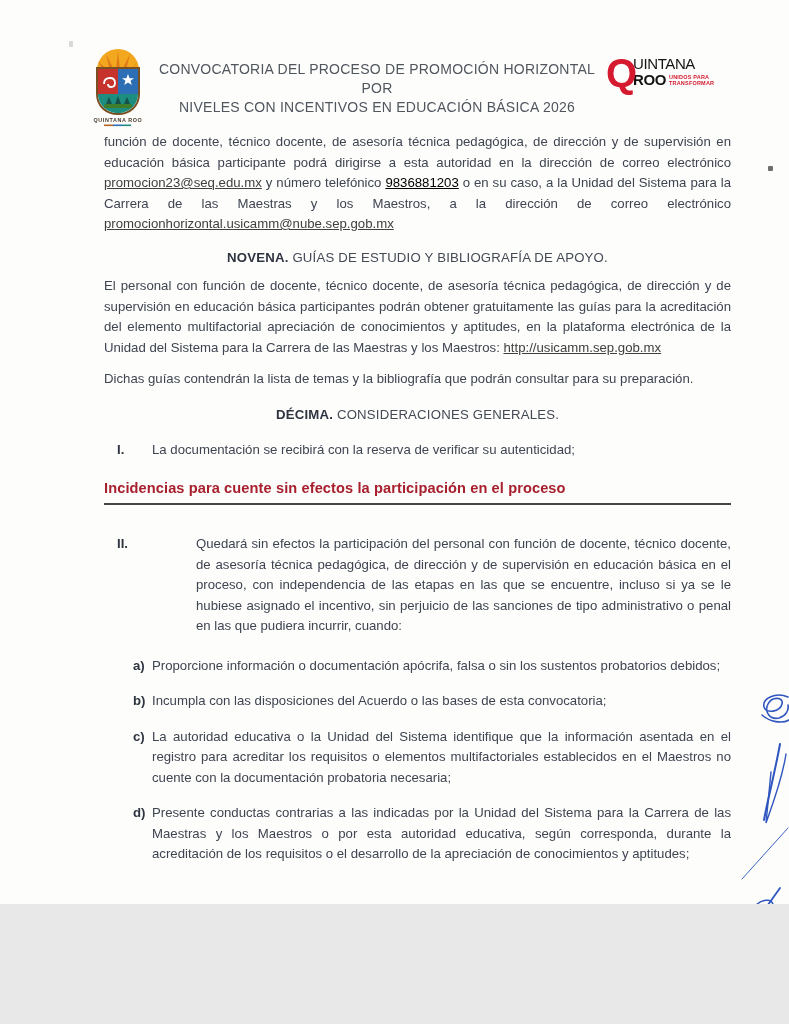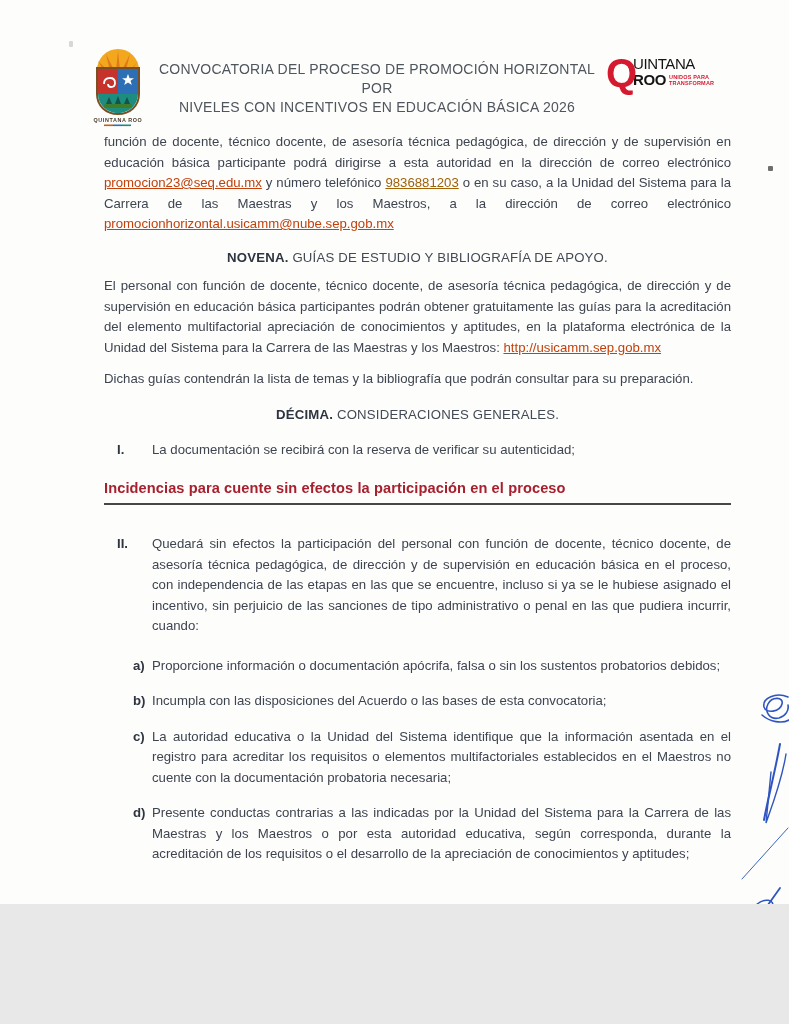--- a/index.html
+++ b/index.html
@@ -52,37 +52,37 @@
     font-size:13.2px;line-height:20.5px;
   }
   p{margin:0;text-align:justify;}
   .p1{margin-top:12px;}
   .sec-head{margin-top:13px;text-align:center;letter-spacing:.2px;}
   .sec-head .lead{font-weight:bold;color:#2e3440;}
   .sec-head .rest{color:#434955;}
   .p2{margin-top:8px;}
   .p3{margin-top:11px;}
   .h-decima{margin-top:15px;}
-  a.doclink{color:#c2410c;text-decoration:underline;cursor:pointer;}
-  a.phonelink{color:#a16207;text-decoration:underline;cursor:pointer;}
+  a.doclink{color:#404040;text-decoration:underline;cursor:pointer;}
+  a.phonelink{color:#000000;text-decoration:underline;cursor:pointer;}
   
   .roman-row{display:flex;margin-top:15px;}
   .roman-marker{flex:0 0 48px;padding-left:13px;box-sizing:border-box;font-weight:bold;color:#2e3440;}
   .roman-text{flex:1;text-align:justify;}
   
   .red-heading{
     margin-top:17px;
     font-size:14.6px;
     font-weight:bold;
     color:#a8202e;
     letter-spacing:.1px;
     text-align:left;
   }
   .rule{border:0;border-top:2px solid #474747;margin:5px 0 0 0;}
-  .roman-row.item-ii{margin-top:29px;}
+  .roman-row.item-ii{margin-top:29px;gap:44px;}
   
   .sub-row{display:flex;margin-top:15px;}
   .sub-row.first{margin-top:19px;}
   .sub-marker{flex:0 0 19px;margin-left:29px;font-weight:bold;color:#2e3440;}
   .sub-text{flex:1;text-align:justify;}
   
   .footer{
     position:absolute;top:961px;right:59px;
     font-size:16px;color:#3a3a3a;letter-spacing:.2px;
   }

